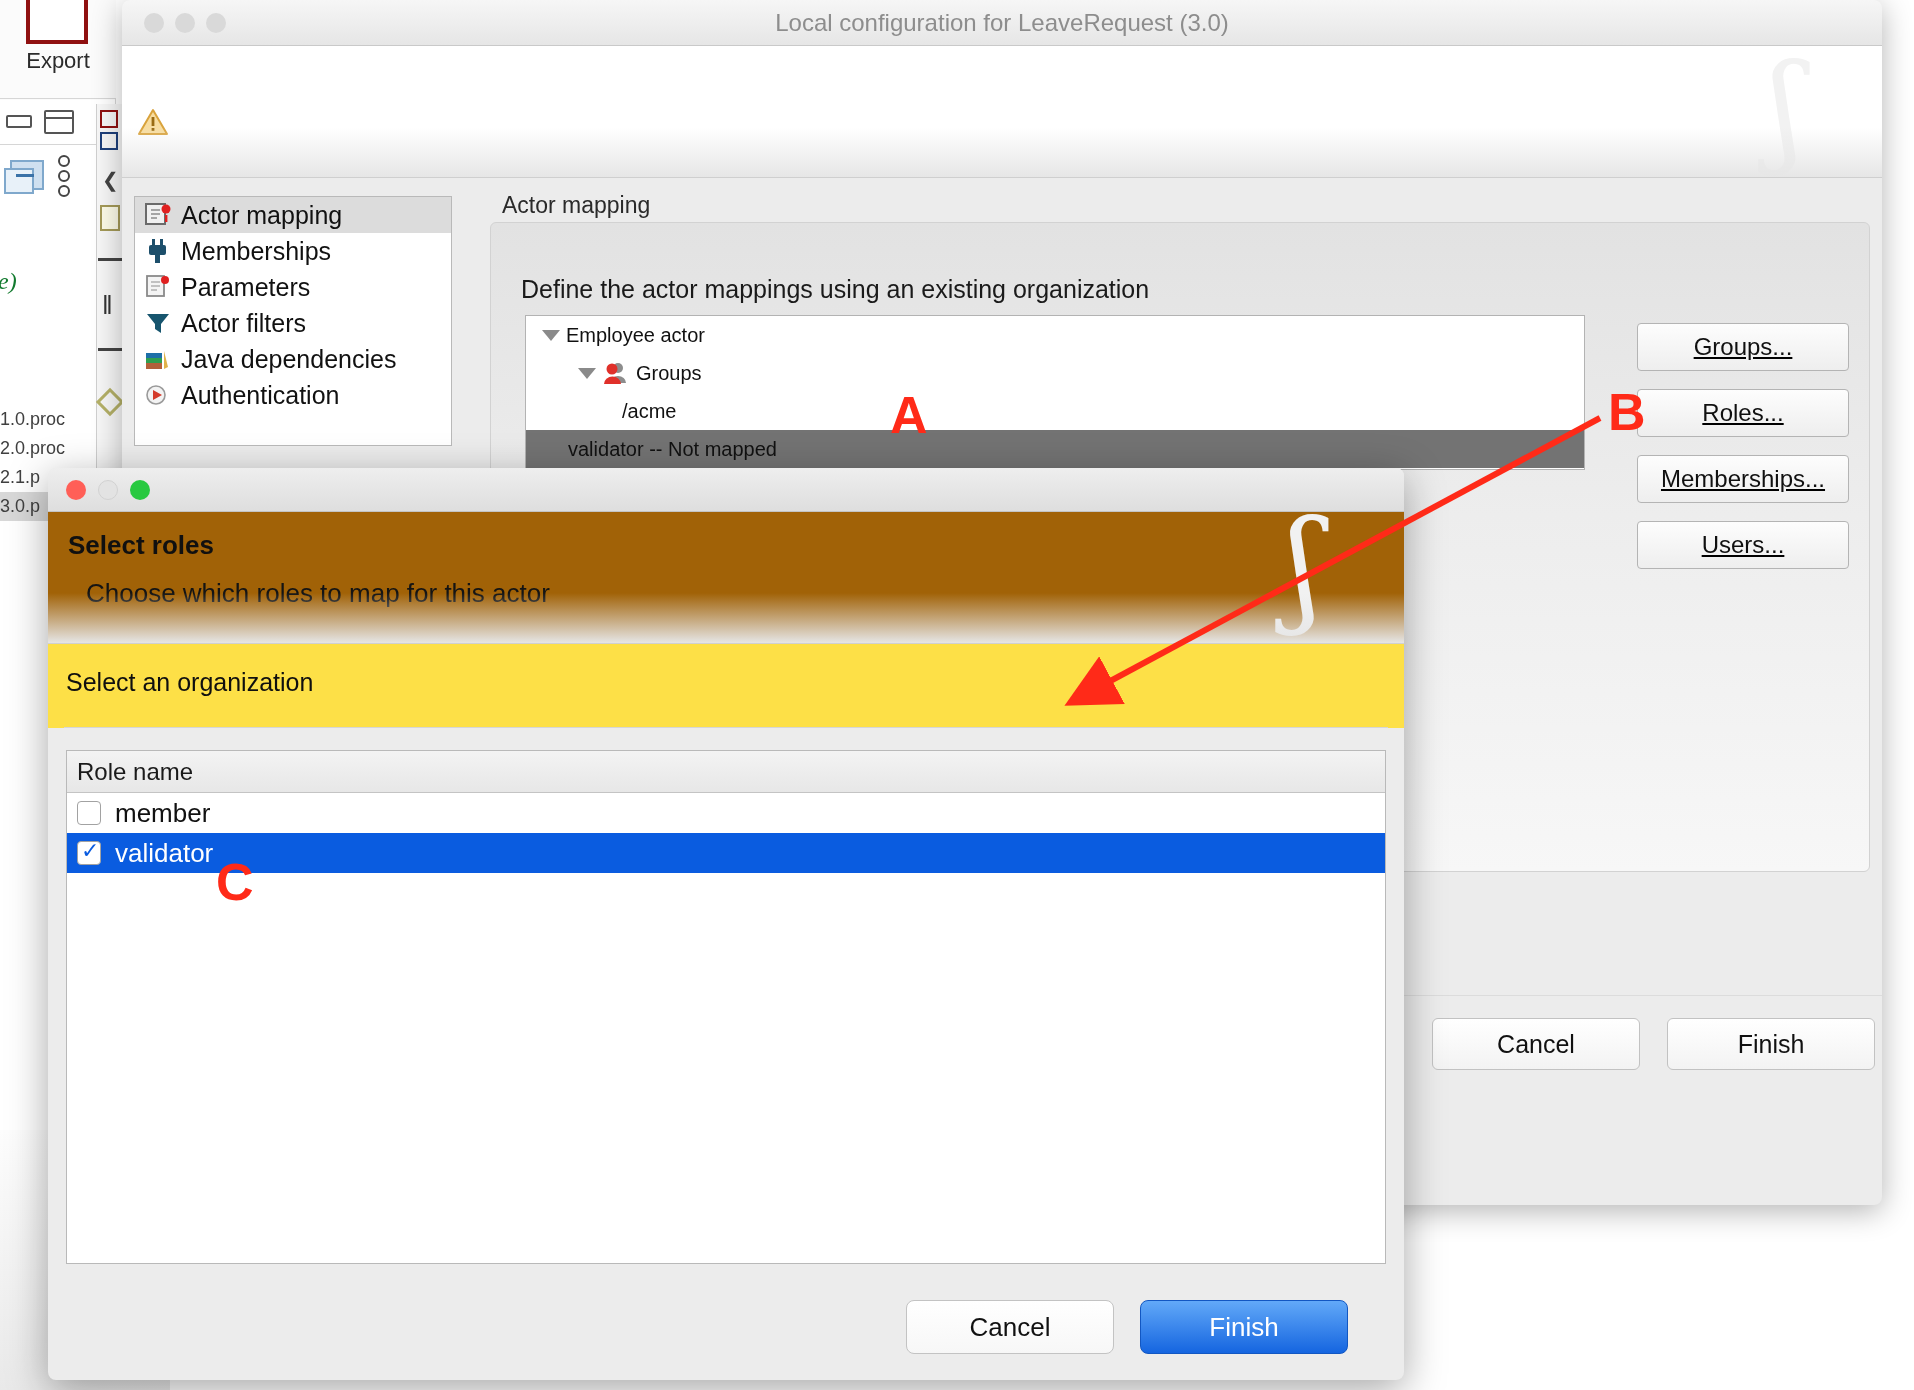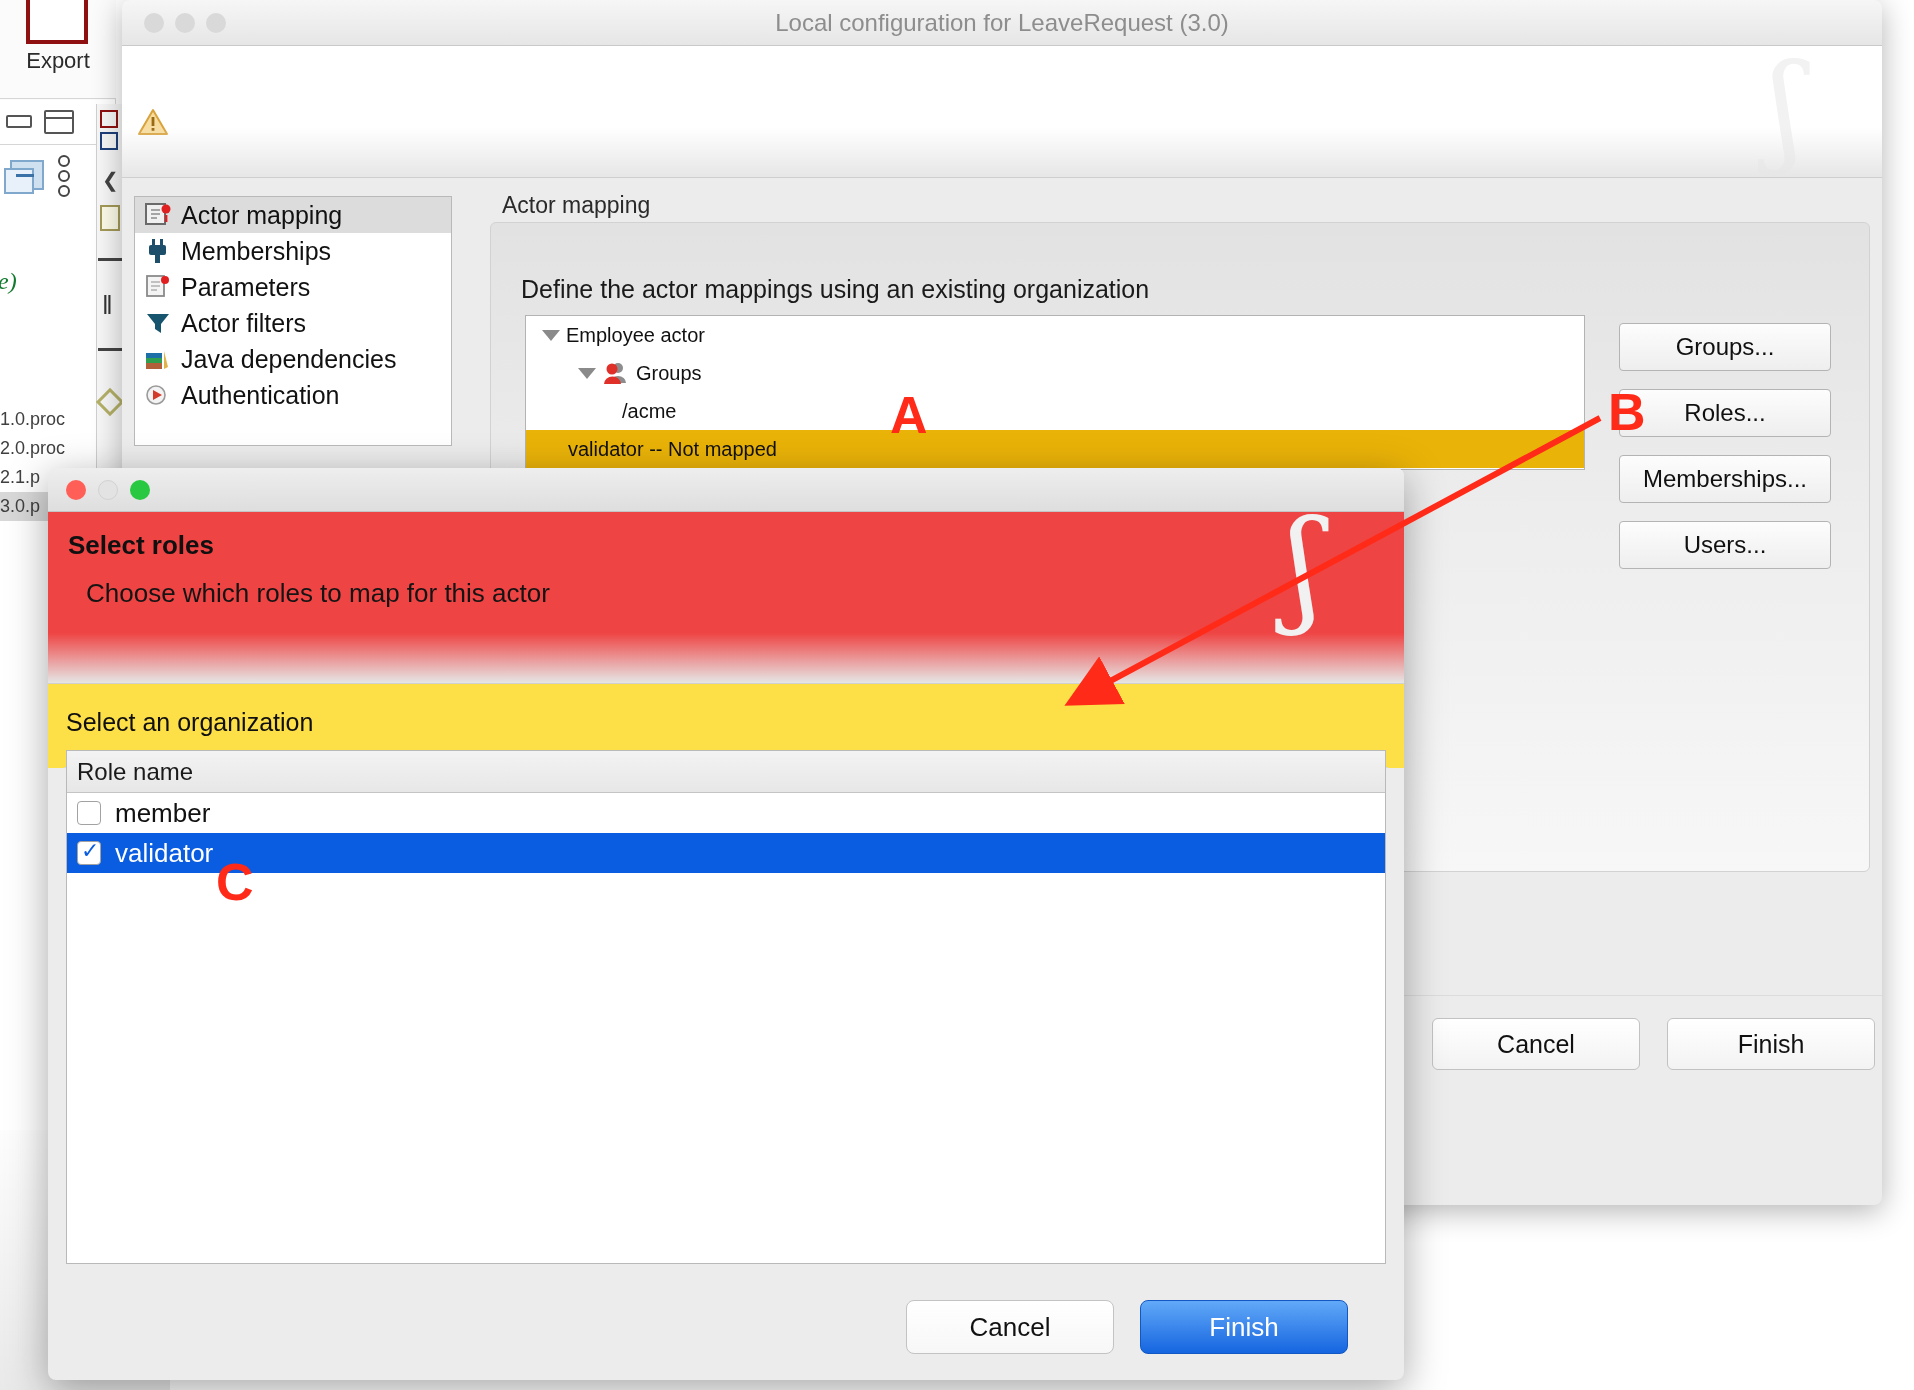--- a/index.html
+++ b/index.html
@@ -167,26 +167,26 @@
     position: absolute; left: 368px; top: 44px; right: 12px; top: 44px; height: 650px;
     background: linear-gradient(#e2e2e2, #ededed 45%, #f7f7f7);
     border: 1px solid #d2d2d2; border-radius: 6px;
   }
   .panel-desc { position: absolute; left: 30px; top: 52px; font-size: 25px; color: #1a1a1a; }
   .tree-box {
     position: absolute; left: 34px; top: 92px; width: 1060px; height: 155px;
     background: #ffffff; border: 1px solid #b3b3b3; overflow: hidden;
   }
   .tree-row { height: 38px; display: flex; align-items: center; font-size: 20px; color: #111; }
-  .tree-row.sel { background: #eab308; }
+  .tree-row.sel { background: #737373; }
   .tri { width: 0; height: 0; border-left: 9px solid transparent; border-right: 9px solid transparent;
          border-top: 11px solid #8a8a8a; margin-right: 6px; }
   .tree-ic { width: 26px; height: 24px; margin-right: 8px; position: relative; }
 
-  .side-buttons { position: absolute; right: 38px; top: 100px; width: 212px; }
+  .side-buttons { position: absolute; right: 20px; top: 100px; width: 212px; text-decoration: underline; }
   .btn-std {
     display: block; width: 212px; height: 48px; margin-bottom: 18px;
     background: linear-gradient(#fdfdfd, #eeeeee);
     border: 1px solid #b4b4b4; border-radius: 4px;
     font-size: 24px; color: #101010; font-family: "Liberation Sans", sans-serif;
     cursor: default;
   }
   .footer-main {
     position: absolute; left: 0; right: 0; bottom: 0; height: 128px;
     background: #ececec; border-top: 1px solid #dcdcdc;
@@ -210,21 +210,21 @@
   .titlebar-roles {
     height: 44px; background: linear-gradient(#eeeeee, #dedede);
     border-bottom: 1px solid #c4c4c4; display: flex; align-items: center;
   }
   .titlebar-roles .traffic { margin-left: 18px; gap: 12px; }
   .tl-red { background: #ff5f57 !important; }
   .tl-grey { background: #e3e3e3 !important; border: 1px solid #d2d2d2; }
   .tl-green { background: #28c940 !important; }
 
   .roles-head {
-    position: relative; height: 172px; background: #ef4444;
+    position: relative; height: 132px; background: #a16207;
     border-bottom: 1px solid #d0d0d0; overflow: hidden;
   }
   .roles-title { position: absolute; left: 20px; top: 18px; font-size: 26px; font-weight: bold; color: #101010; }
   .roles-sub { position: absolute; left: 38px; top: 66px; font-size: 26px; color: #141414; }
   .roles-logo {
     position: absolute; right: 40px; top: -6px; width: 120px; height: 120px;
     color: #f1f1f1; font-size: 124px; line-height: 120px; text-align: center;
     font-family: "DejaVu Serif", serif; user-select: none;
   }
 

